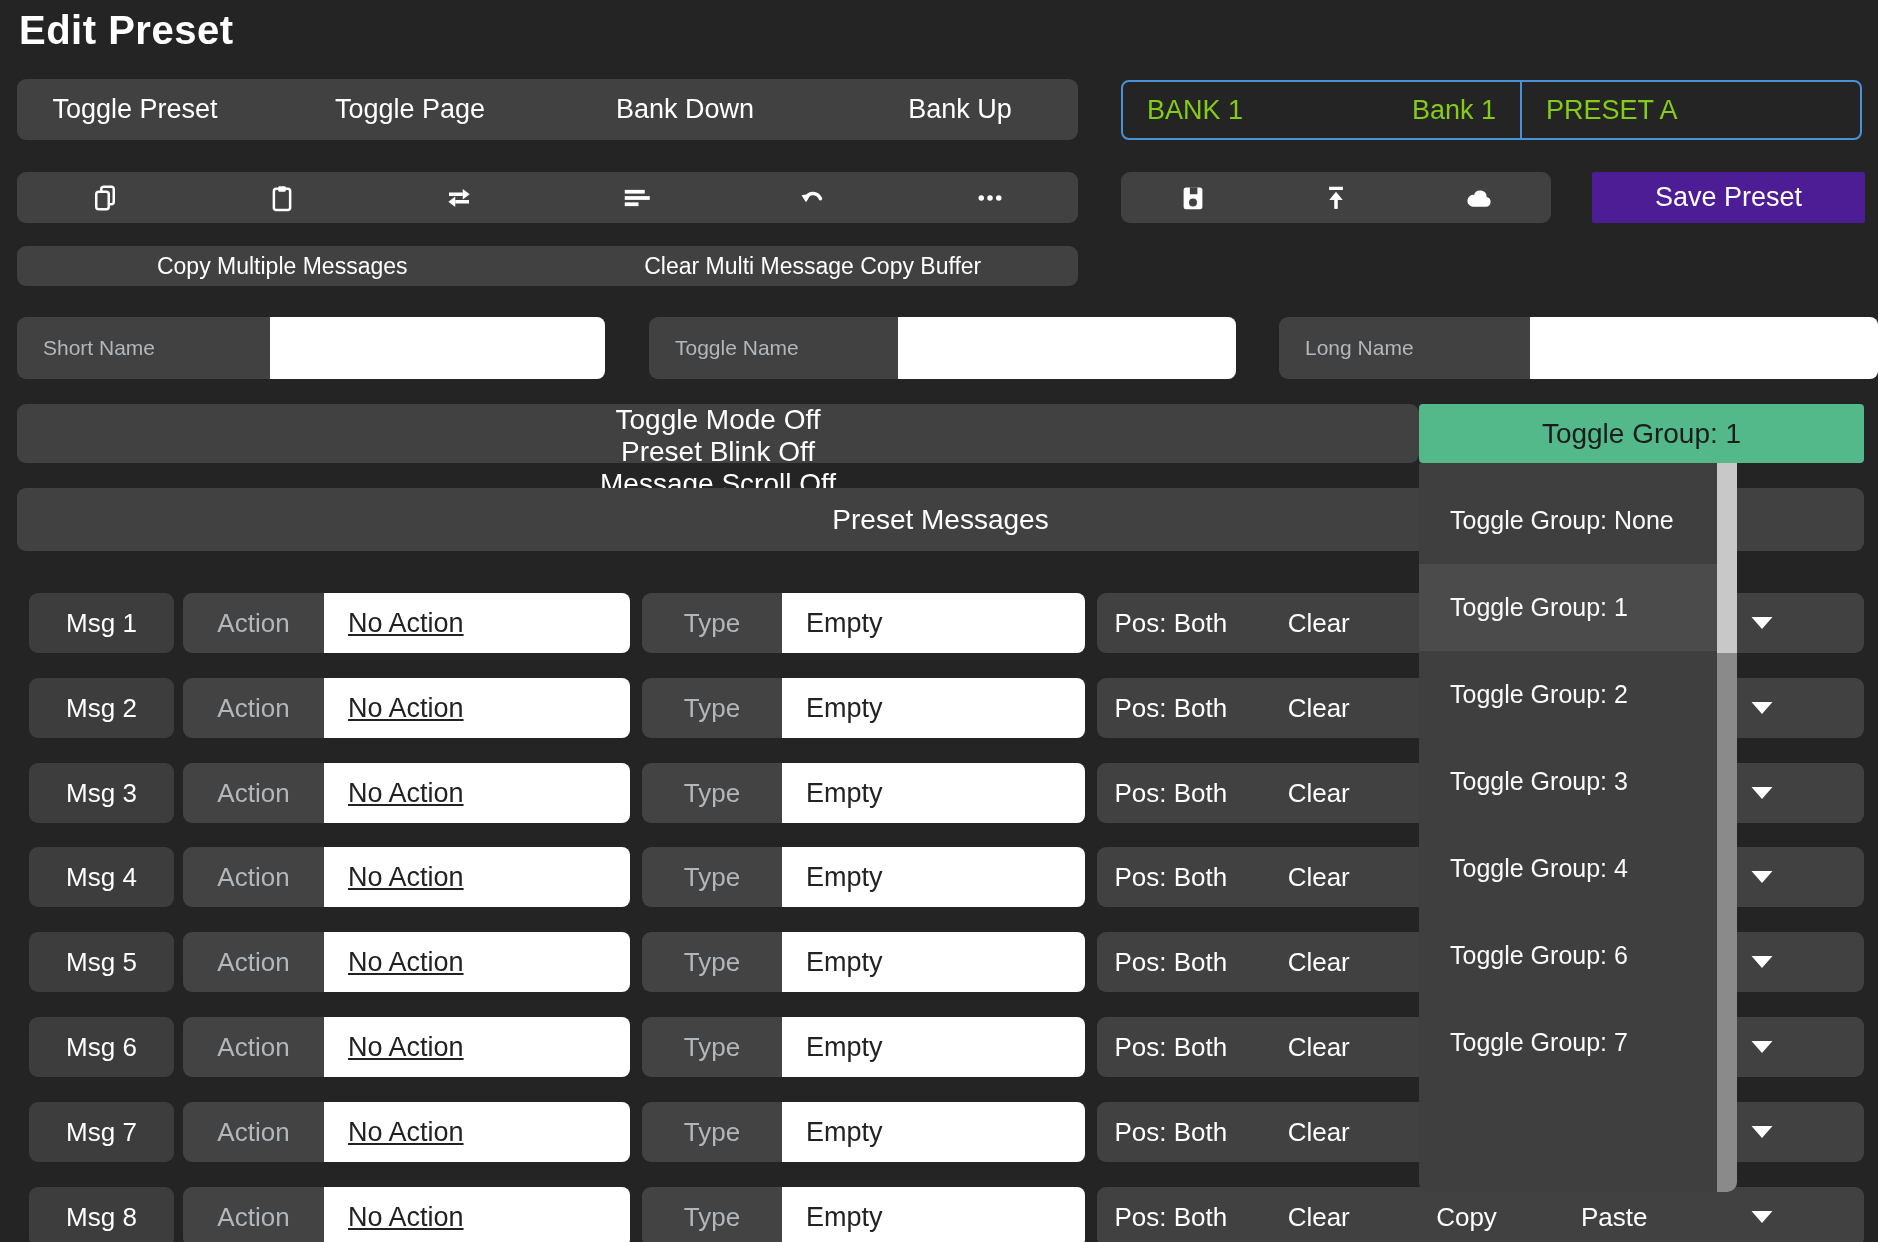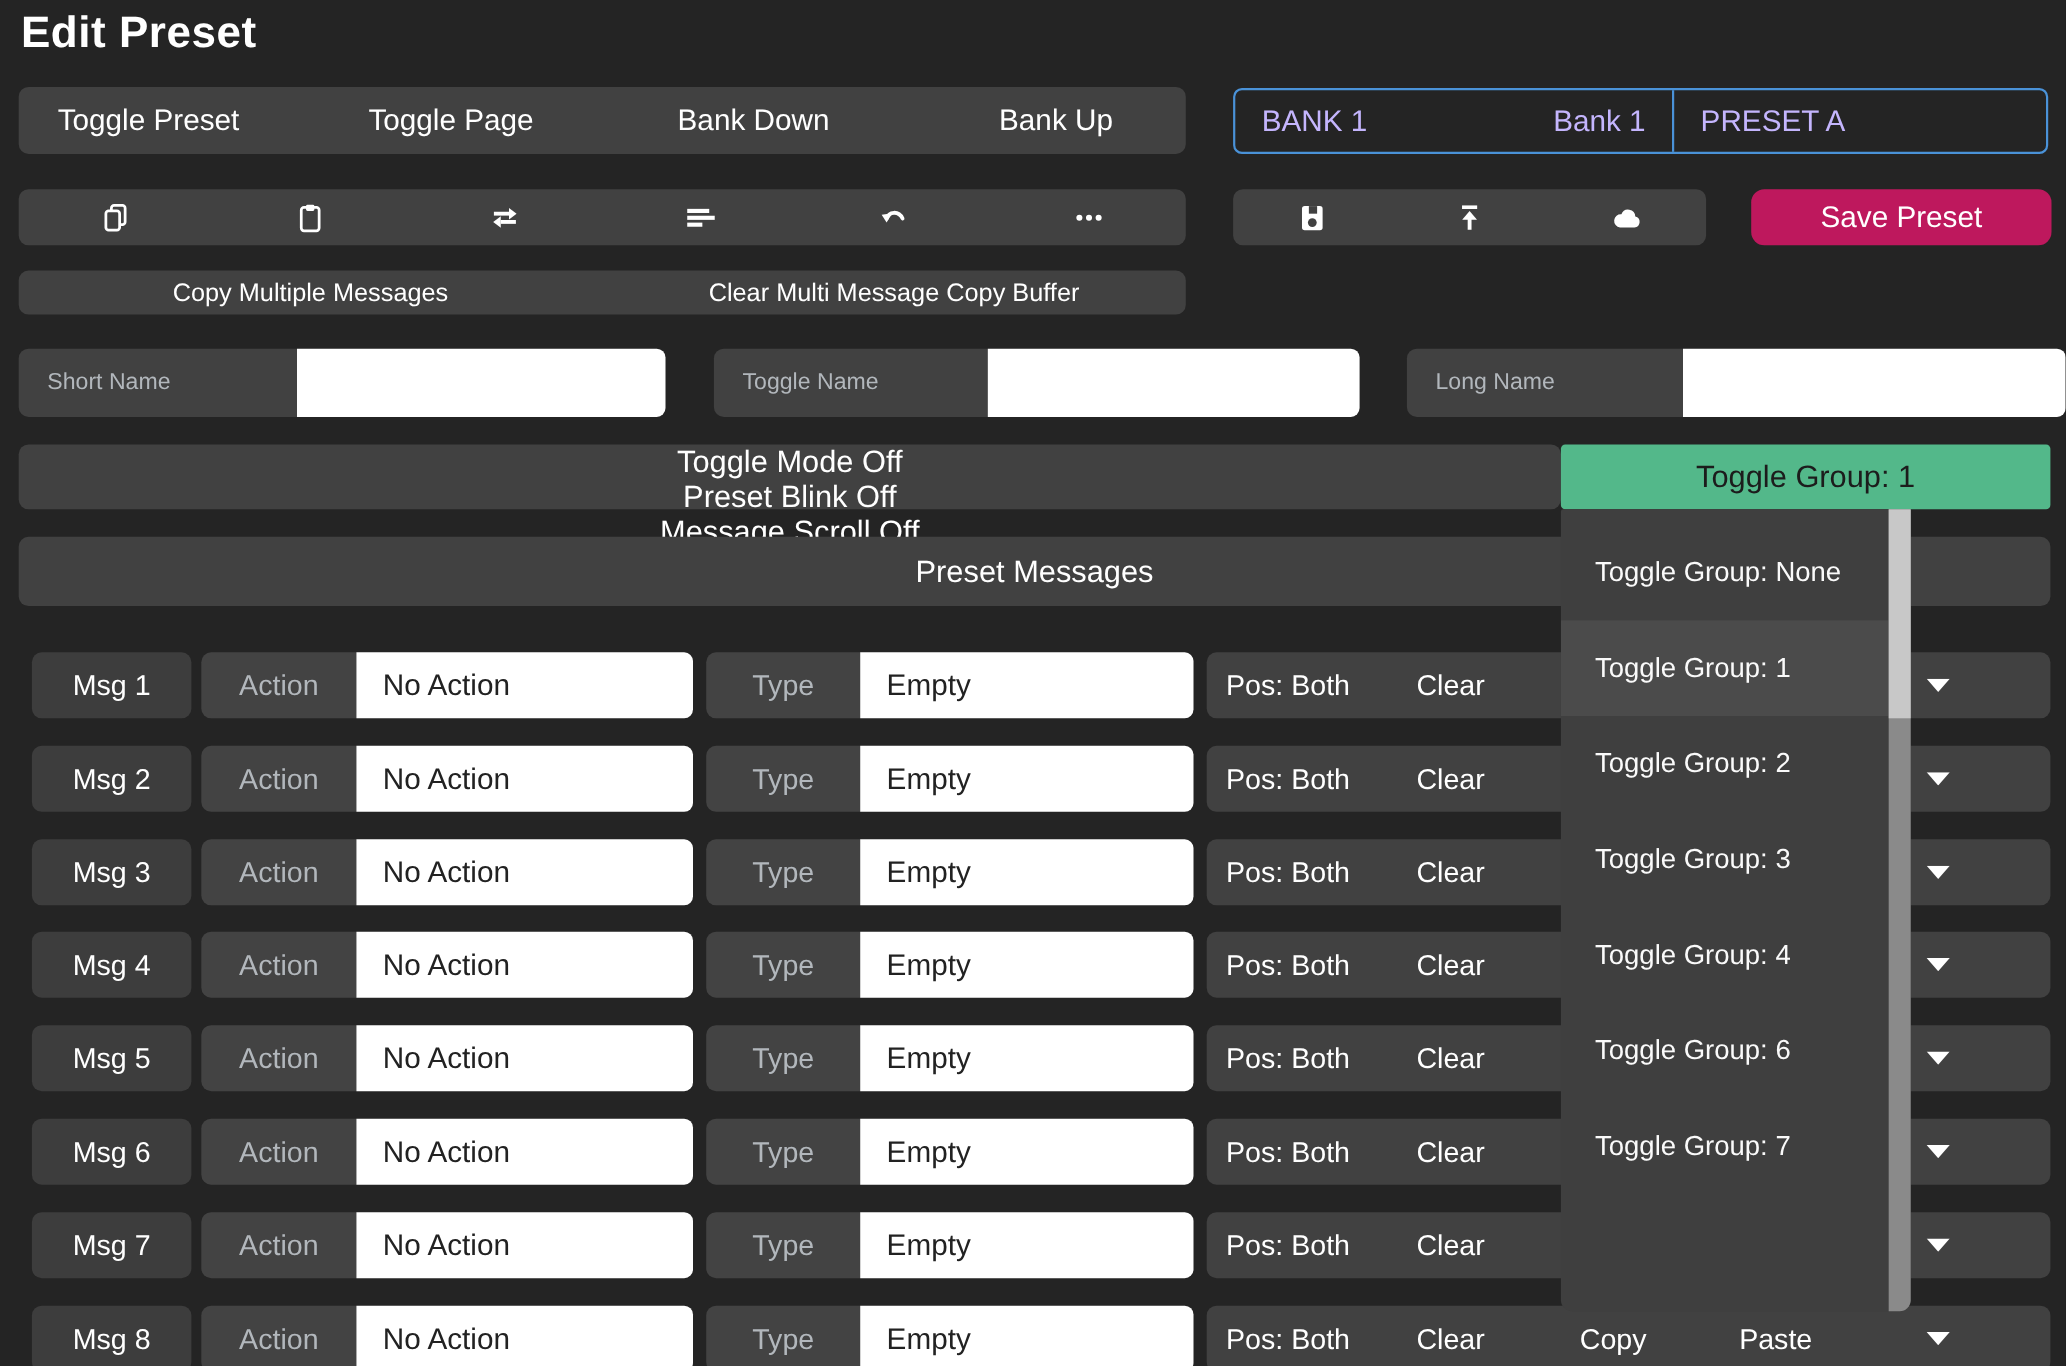--- a/index.html
+++ b/index.html
@@ -16,34 +16,34 @@
   }
   .cell { flex:1; text-align:center; cursor:pointer; }
 
   #page-title { left:19px; top:8px; font-size:40px; font-weight:bold; letter-spacing:.5px; }
 
   #top-btn-bar { left:17px; top:79px; width:1061px; height:61px; font-size:27px;gap:39px; }
 
   #bank-box {
     left:1121px; top:80px; width:741px; height:60px;
     border:2px solid #4a92d8; border-radius:8px; display:flex;
-    color:#c4b5fd; font-size:27px;
+    color:#84cc16; font-size:27px;
   }
   #bank-cell { width:399px; display:flex; justify-content:space-between;
     align-items:center; padding:0 24px; border-right:2px solid #4a92d8; cursor:pointer; }
   #preset-cell { flex:1; display:flex; align-items:center; padding:0 24px; cursor:pointer; }
 
   #icon-bar-left  { left:17px;   top:172px; width:1061px; height:51px; justify-content:space-around; }
   #icon-bar-right { left:1121px; top:172px; width:430px;  height:51px; justify-content:space-around; }
   .tool-icon { width:34px; height:34px; display:flex; align-items:center; justify-content:center; cursor:pointer; }
   .tool-icon svg { width:30px; height:30px; }
 
   #save-preset-btn {
-    left:1592px; top:172px; width:273px; height:51px; background:#be185d;
-    border-radius:12px; display:flex; align-items:center; justify-content:center;
+    left:1592px; top:172px; width:273px; height:51px; background:#4c1d95;
+    border-radius:2px; display:flex; align-items:center; justify-content:center;
     font-size:27px; cursor:pointer; position:absolute;
   }
 
   #copy-bar { left:17px; top:246px; width:1061px; height:40px; font-size:23px; }
 
   .name-label {
     position:absolute; top:317px; height:62px; background:#414141;
     border-radius:9px 0 0 9px; color:#b2b7bc; font-size:21px;
     display:flex; align-items:center; padding-left:26px;
   }
@@ -80,21 +80,21 @@
     border-radius:9px 0 0 9px; color:#b2b7bc; font-size:26px;
     display:flex; align-items:center; justify-content:center;
   }
   .msg-row .action-label { left:183px; }
   .msg-row .type-label   { left:642px; width:140px; }
   .msg-row .white-select {
     position:absolute; height:60px; background:#fff; color:#222;
     border-radius:0 8px 8px 0; font-size:27px; display:flex; align-items:center;
     padding-left:24px; cursor:pointer;
   }
-  .msg-row .action-select { left:324px; width:306px; }
+  .msg-row .action-select { left:324px; width:306px;text-decoration:underline; }
   .msg-row .type-select   { left:782px; width:303px; }
   .msg-row .right-bar {
     position:absolute; left:1097px; width:767px; height:60px; background:#414141;
     border-radius:9px; display:flex; align-items:center; font-size:26px;
     padding-right:28px;
   }
   .chev { display:flex; align-items:center; justify-content:center; }
 
   #toggle-dropdown {
     position:absolute; left:1419px; top:463px; width:318px; height:729px;

